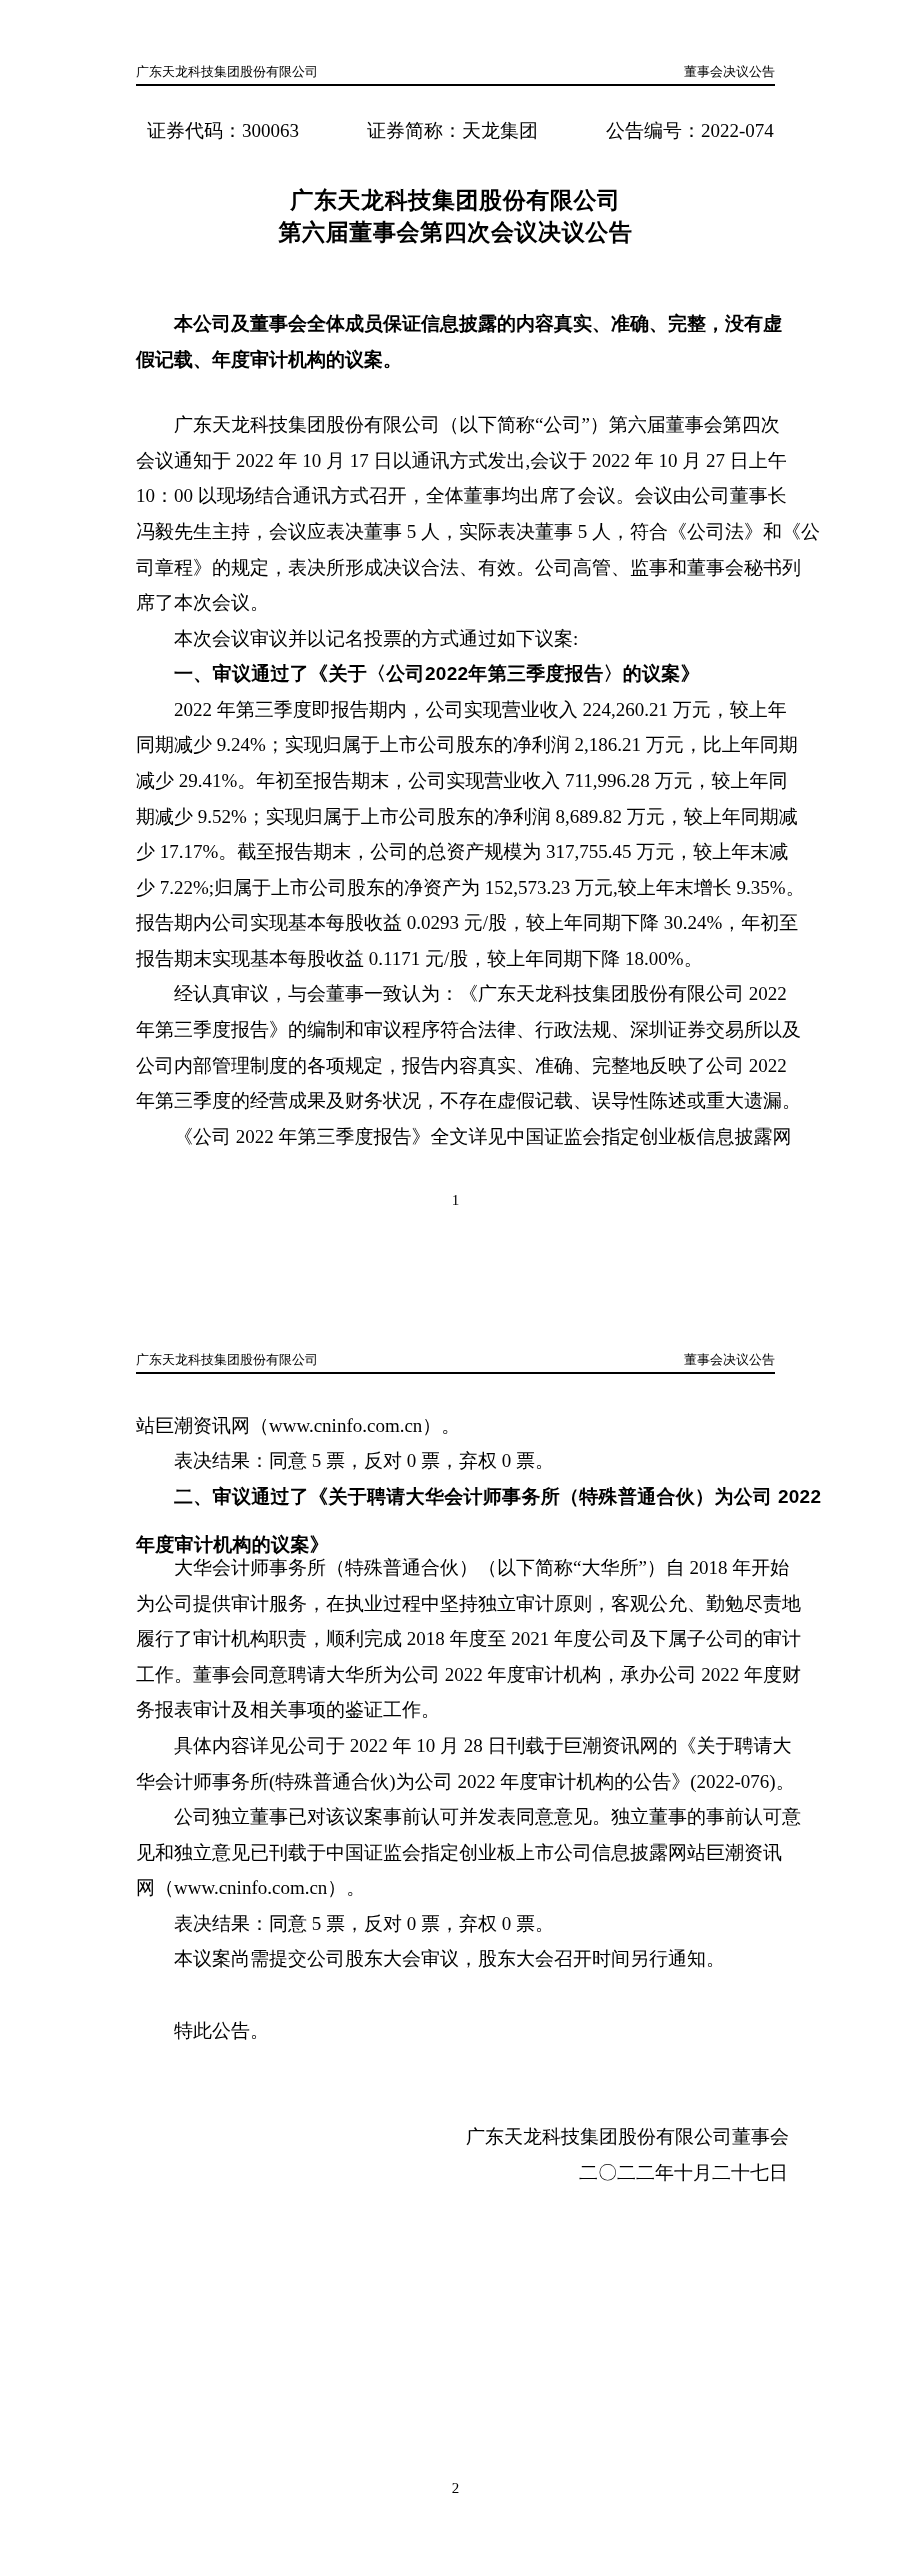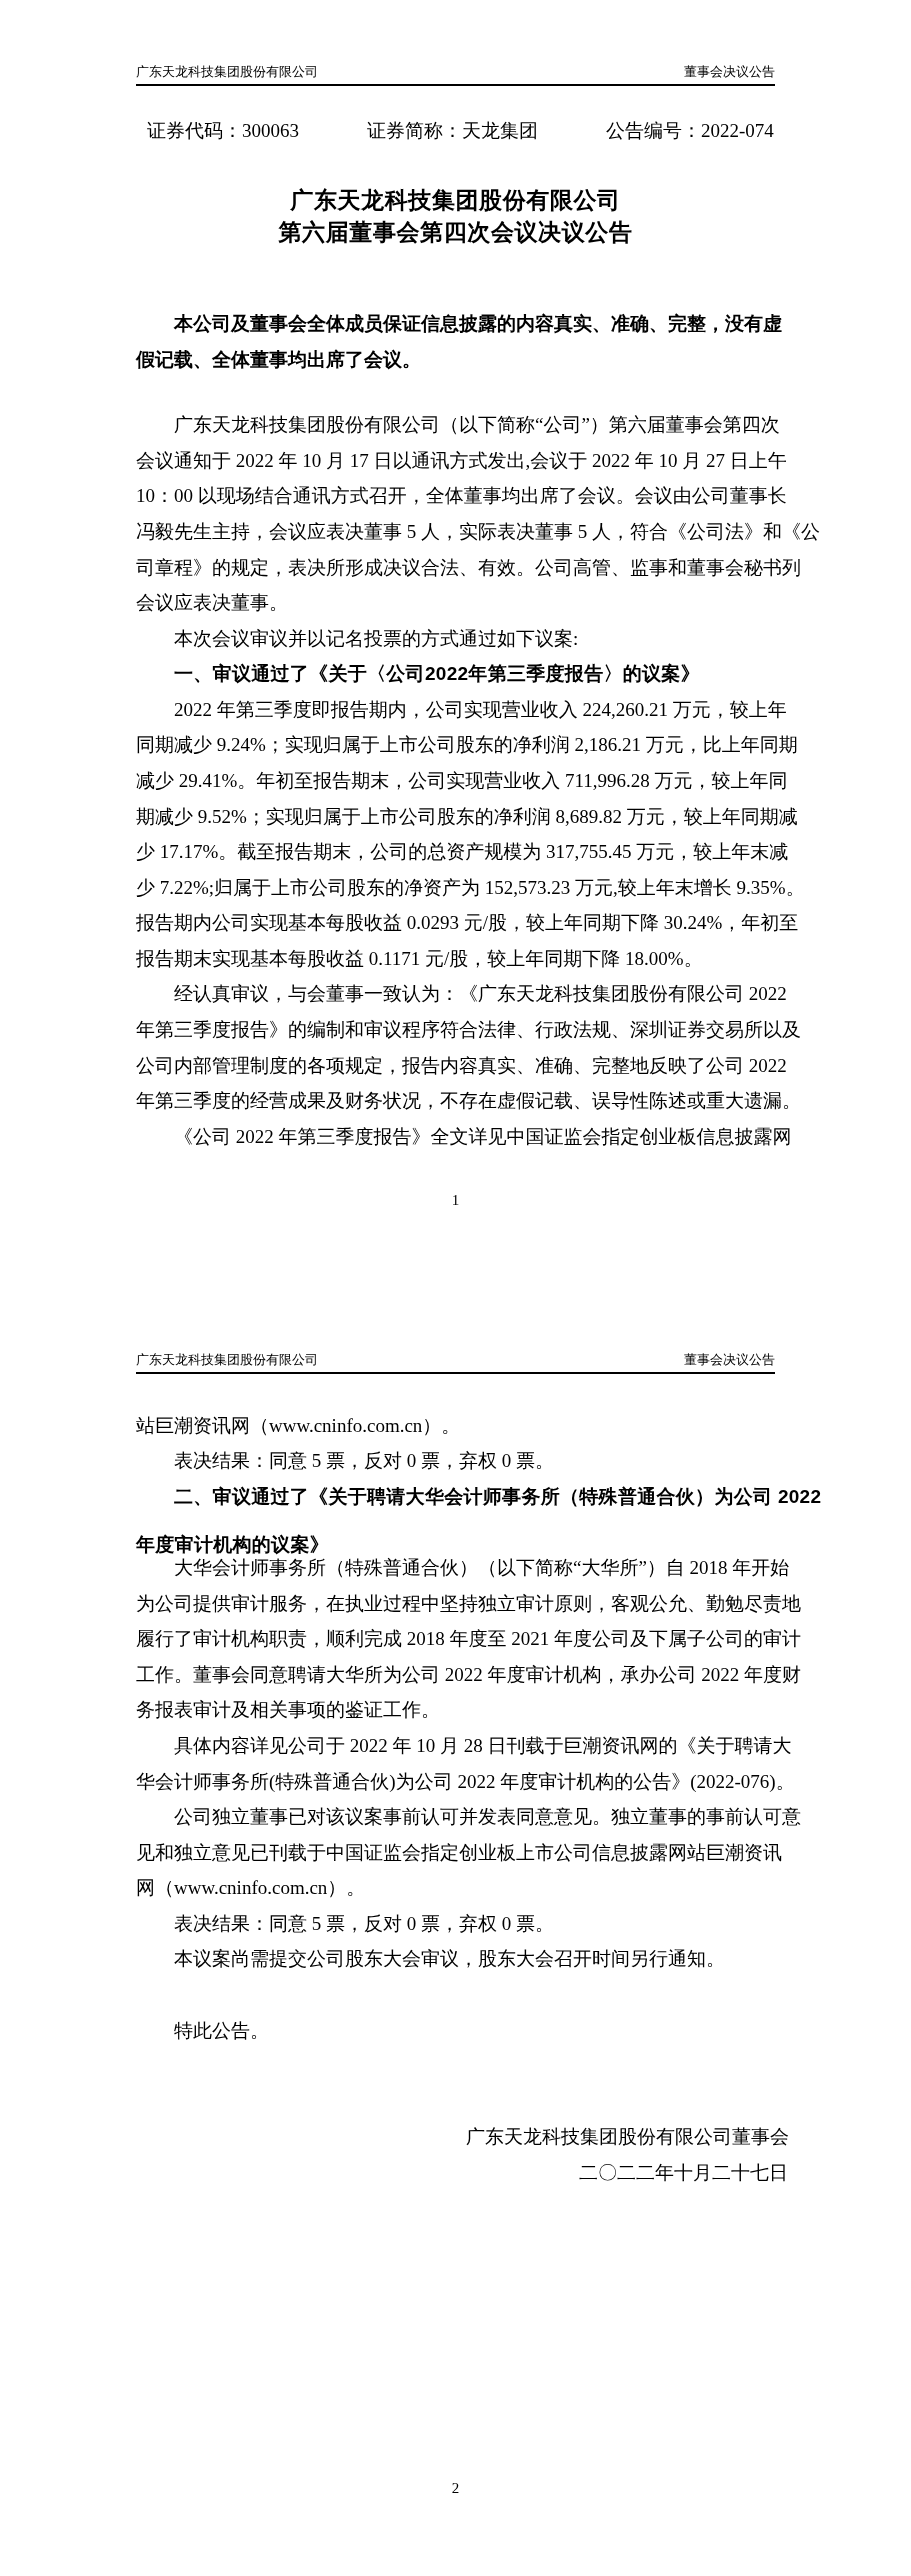--- a/index.html
+++ b/index.html
@@ -114,27 +114,27 @@
       <span class="meta-code">证券代码：300063</span>
       <span class="meta-short">证券简称：天龙集团</span>
       <span class="meta-no">公告编号：2022-074</span>
     </div>
 
     <div class="doc-title doc-title-1">广东天龙科技集团股份有限公司</div>
     <div class="doc-title doc-title-2">第六届董事会第四次会议决议公告</div>
 
     <div class="lines" id="page-lines-0">
         <div class="line indent stmt" style="top: 306px;">本公司及董事会全体成员保证信息披露的内容真实、准确、完整，没有虚</div>
-        <div class="line stmt" style="top: 342px;">假记载、全体董事均出席了会议。</div>
+        <div class="line stmt" style="top: 342px;">假记载、年度审计机构的议案。</div>
         <div class="line indent" style="top: 407px;">广东天龙科技集团股份有限公司（以下简称“公司”）第六届董事会第四次</div>
         <div class="line" style="top: 443px;">会议通知于 2022 年 10 月 17 日以通讯方式发出,会议于 2022 年 10 月 27 日上午</div>
         <div class="line" style="top: 478px;">10：00 以现场结合通讯方式召开，全体董事均出席了会议。会议由公司董事长</div>
         <div class="line" style="top: 514px;">冯毅先生主持，会议应表决董事 5 人，实际表决董事 5 人，符合《公司法》和《公</div>
         <div class="line" style="top: 550px; text-align: right;">司章程》的规定，表决所形成决议合法、有效。公司高管、监事和董事会秘书列</div>
-        <div class="line" style="top: 585px;">会议应表决董事。</div>
+        <div class="line" style="top: 585px;">席了本次会议。</div>
         <div class="line indent" style="top: 621px;">本次会议审议并以记名投票的方式通过如下议案:</div>
         <div class="line indent head" style="top: 656px;">一、审议通过了《关于〈公司2022年第三季度报告〉的议案》</div>
         <div class="line indent" style="top: 692px;">2022 年第三季度即报告期内，公司实现营业收入 224,260.21 万元，较上年</div>
         <div class="line" style="top: 727px;">同期减少 9.24%；实现归属于上市公司股东的净利润 2,186.21 万元，比上年同期</div>
         <div class="line" style="top: 763px;">减少 29.41%。年初至报告期末，公司实现营业收入 711,996.28 万元，较上年同</div>
         <div class="line" style="top: 799px;">期减少 9.52%；实现归属于上市公司股东的净利润 8,689.82 万元，较上年同期减</div>
         <div class="line" style="top: 834px;">少 17.17%。截至报告期末，公司的总资产规模为 317,755.45 万元，较上年末减</div>
         <div class="line" style="top: 870px;">少 7.22%;归属于上市公司股东的净资产为 152,573.23 万元,较上年末增长 9.35%。</div>
         <div class="line" style="top: 905px;">报告期内公司实现基本每股收益 0.0293 元/股，较上年同期下降 30.24%，年初至</div>
         <div class="line" style="top: 941px;">报告期末实现基本每股收益 0.1171 元/股，较上年同期下降 18.00%。</div>

